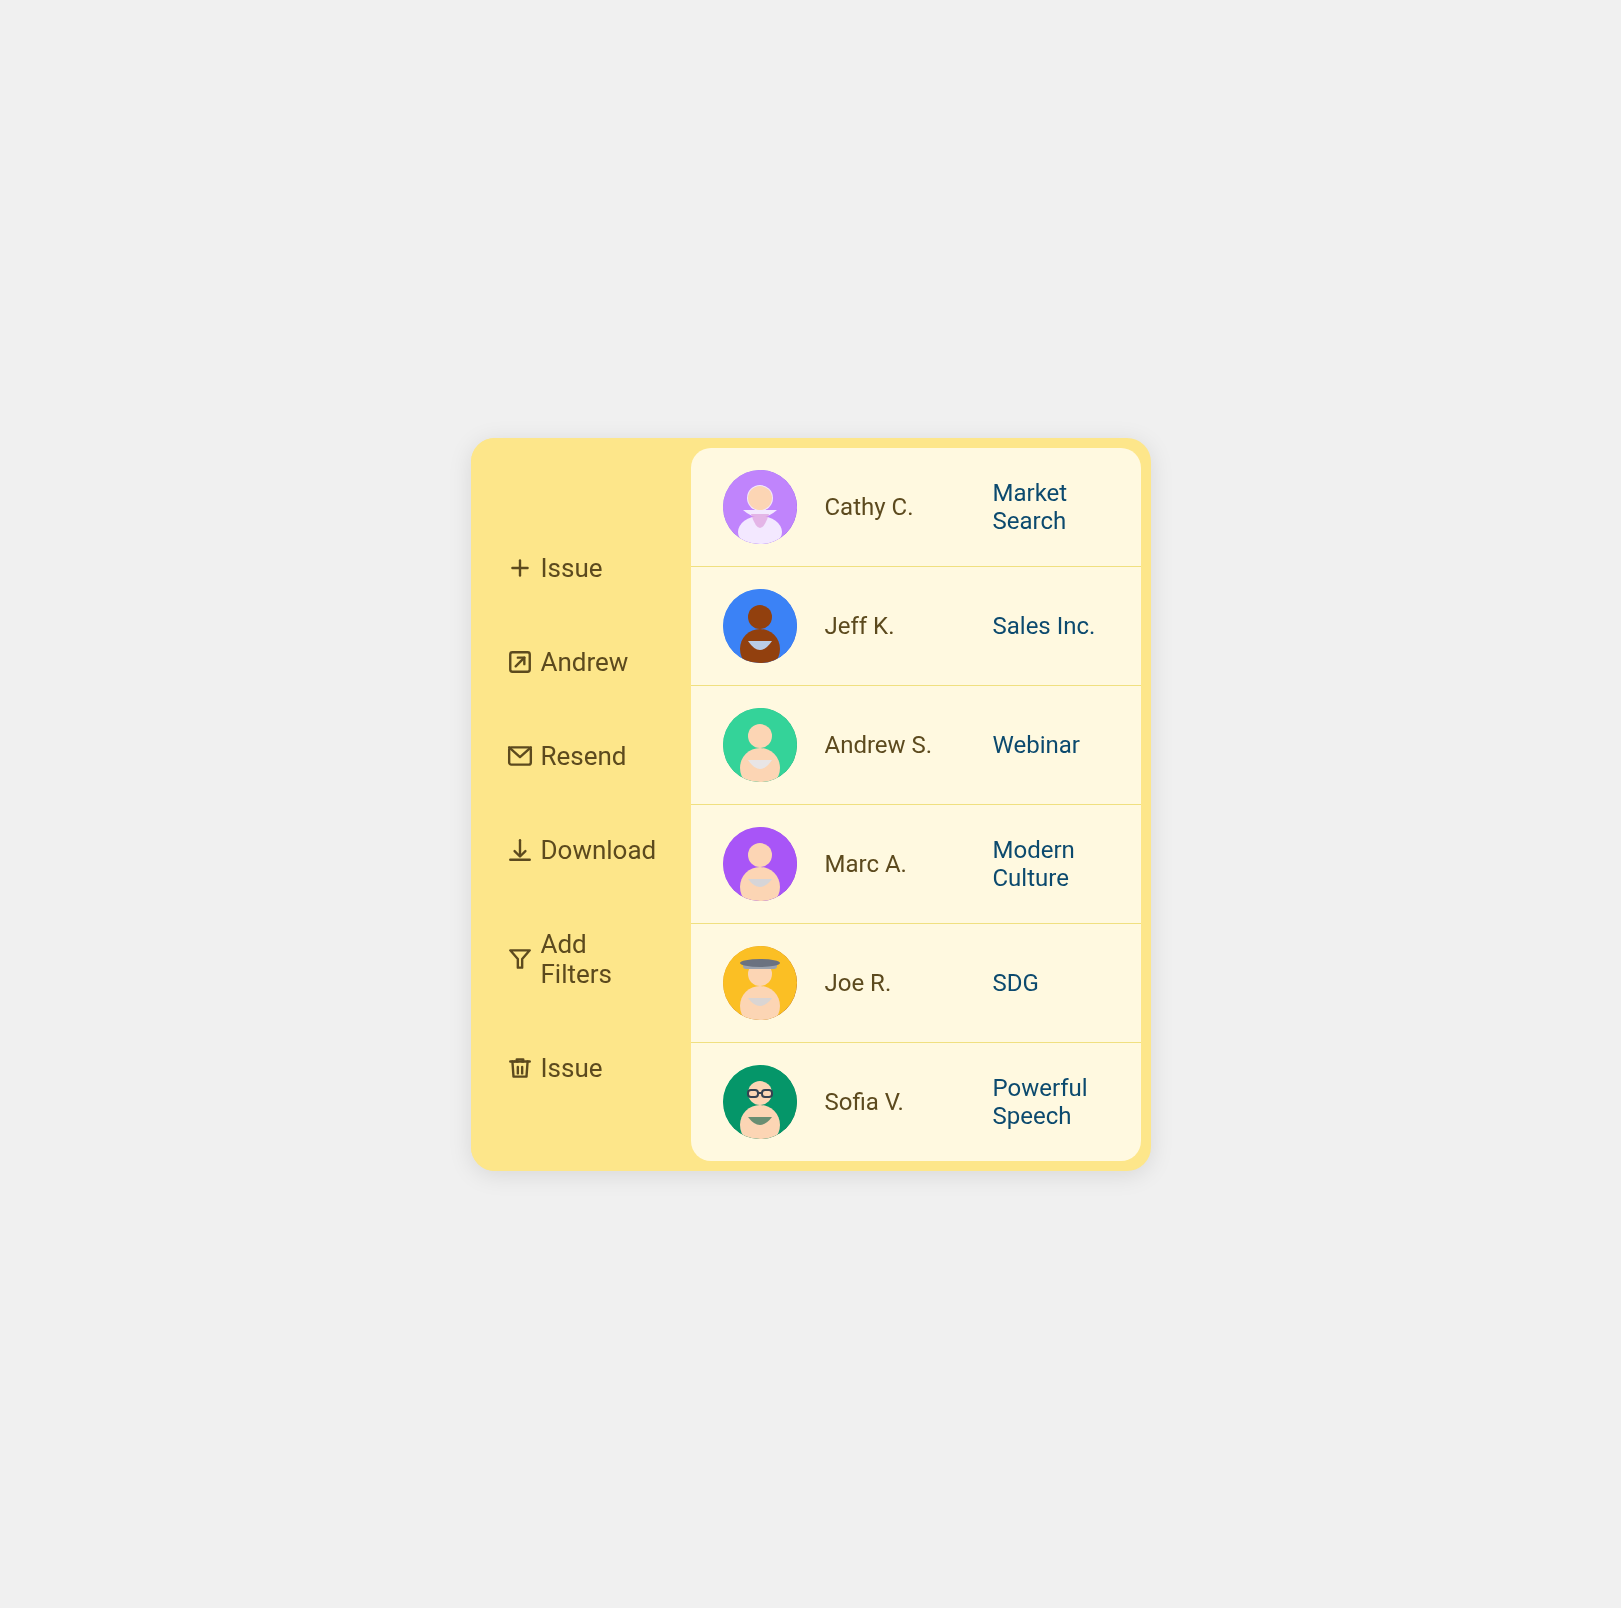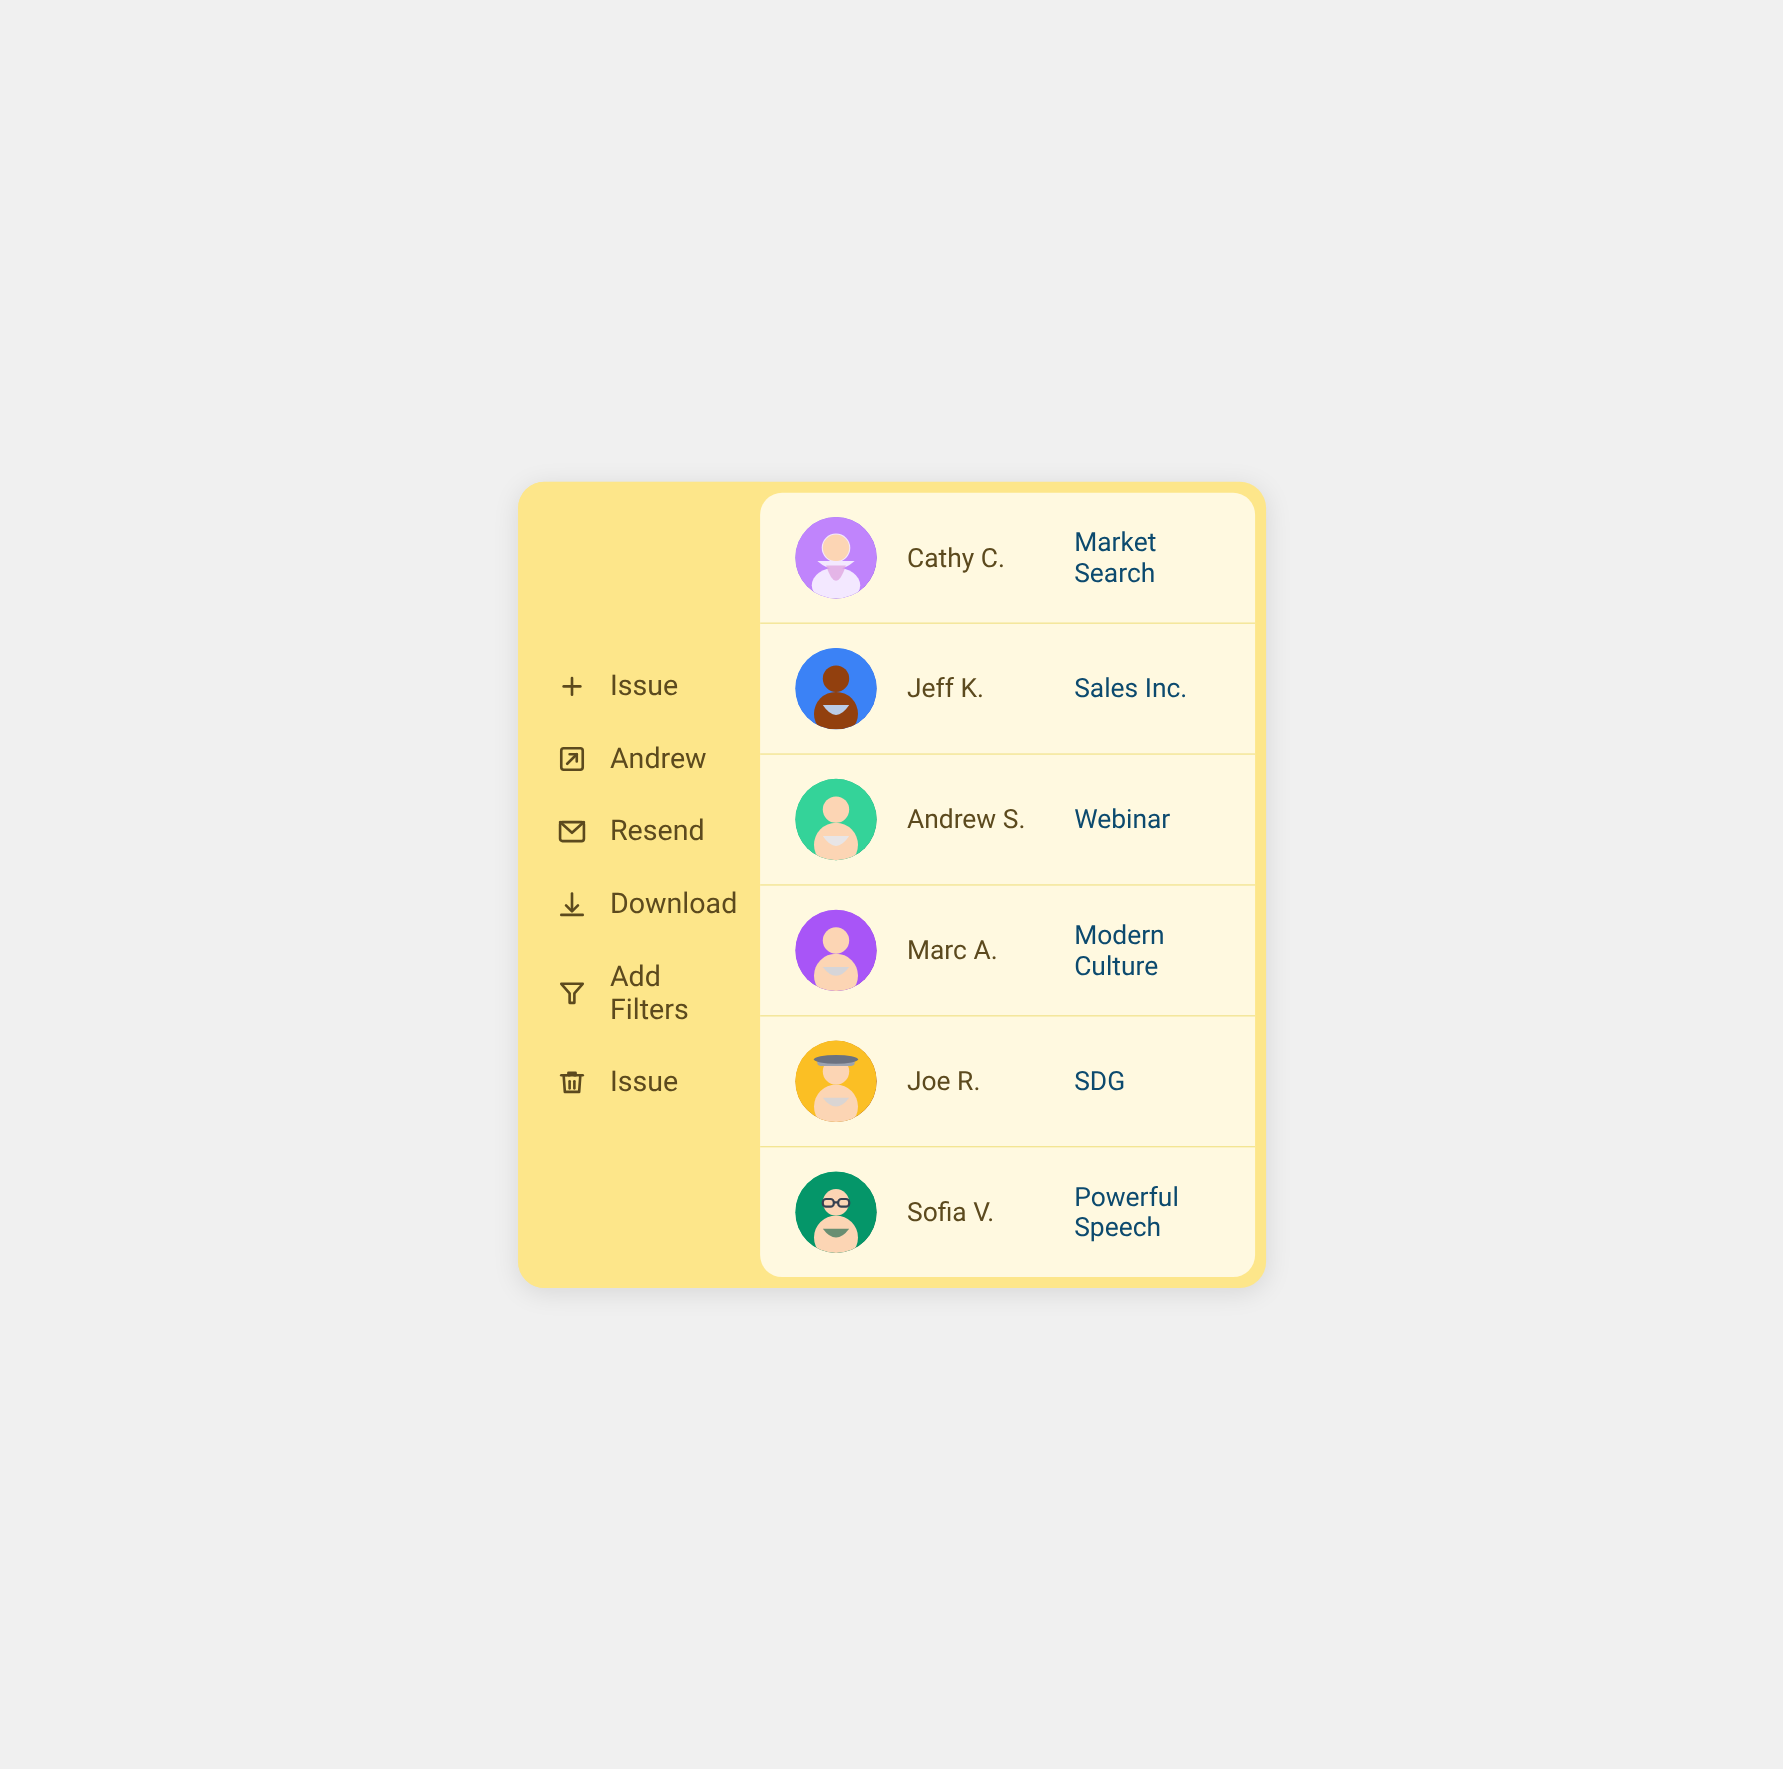--- a/index.html
+++ b/index.html
@@ -34,22 +34,23 @@
       padding: 40px 28px 40px 36px;
       display: flex;
       flex-direction: column;
       gap: 36px;
       justify-content: center;
     }
 
     .sidebar-item {
       display: flex;
       align-items: center;
-      gap: 22px;
+      gap: 8px;
       cursor: pointer;
+      margin-top: 28px;
     }
 
     .sidebar-item-label {
       font-size: 26px;
       color: #5c4a1e;
       font-weight: 400;
     }
 
     
     .main {
@@ -110,21 +111,21 @@
     
     .avatar svg {
       width: 74px;
       height: 74px;
     }
 
     .contact-info {
       display: flex;
       flex-direction: row;
       align-items: center;
-      gap: 32px;
+      gap: 48px;
       flex: 1;
     }
 
     .contact-name {
       font-size: 24px;
       color: #5c4a1e;
       font-weight: 400;
       min-width: 120px;
     }
 

